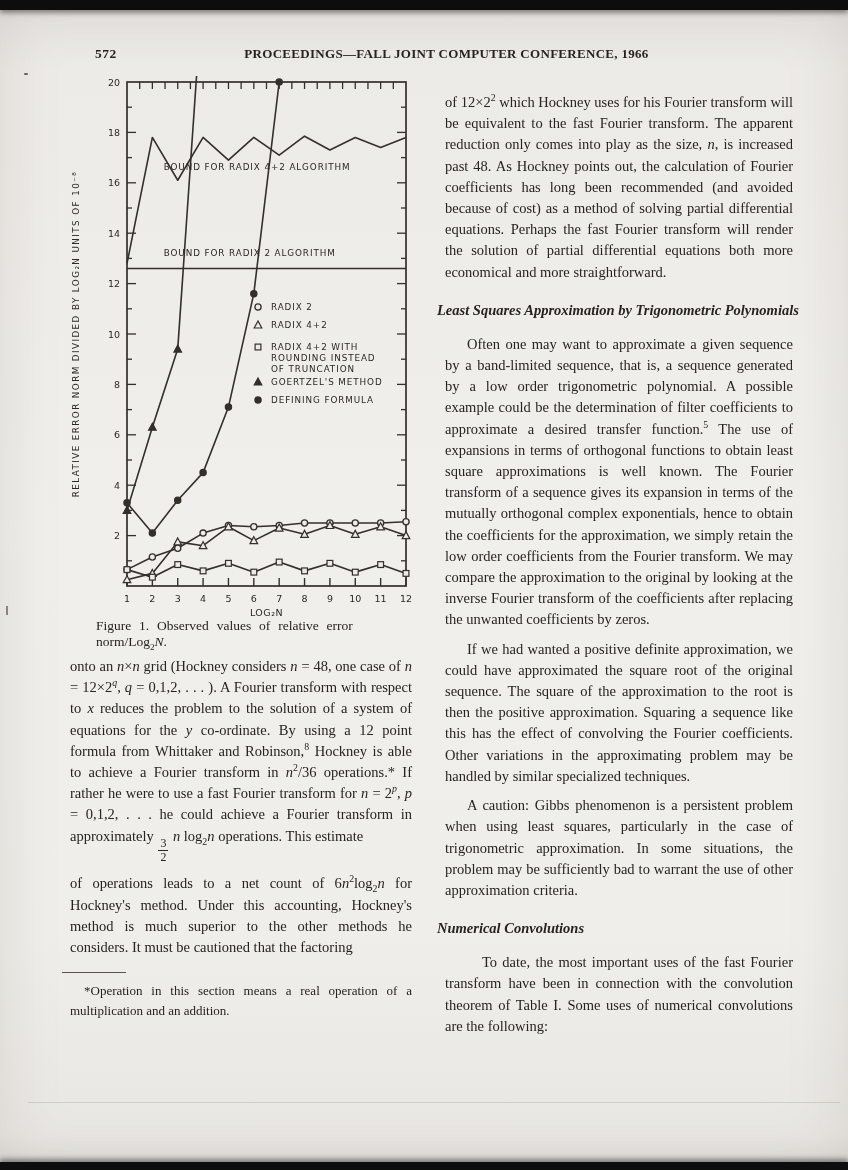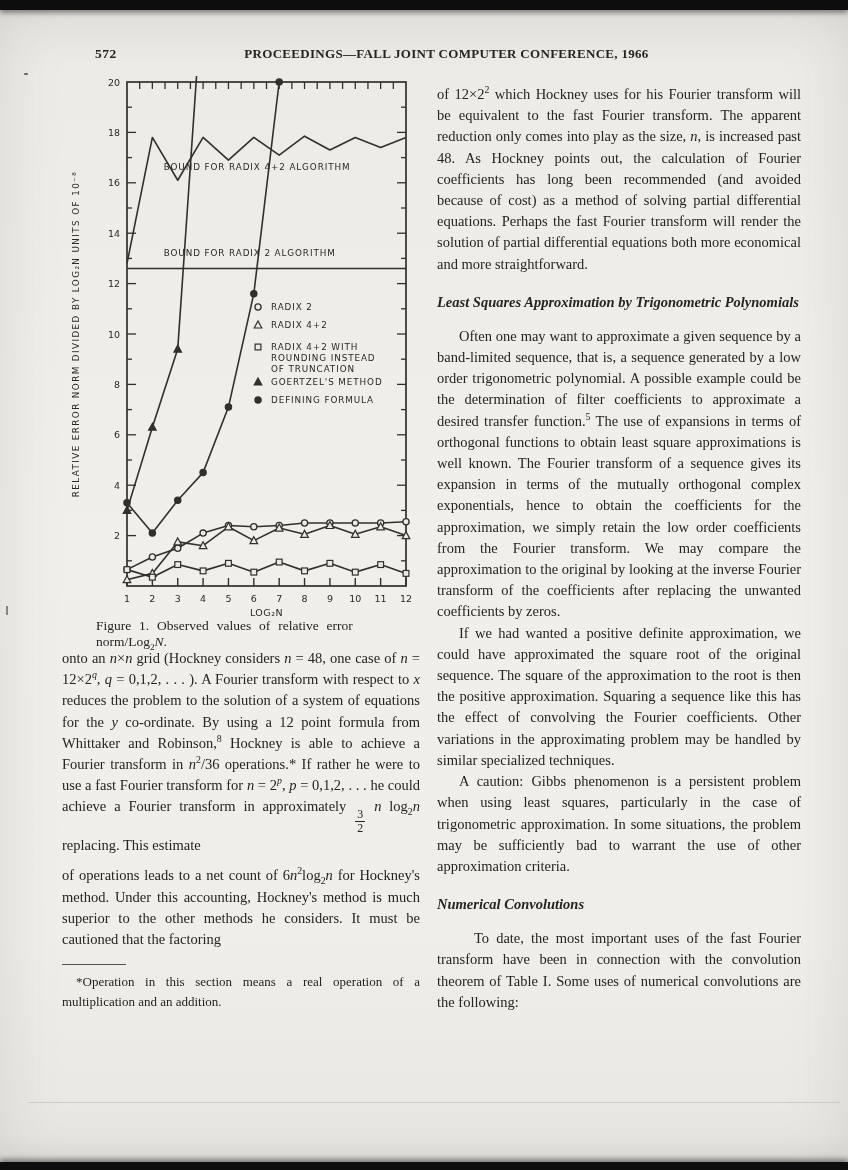--- a/index.html
+++ b/index.html
@@ -15,21 +15,21 @@
   .faint-rule{position:absolute;top:1102px;left:28px;width:812px;height:1px;background:#c7c5c1;opacity:.8;}
   .speck1{position:absolute;left:24px;top:73px;width:4px;height:2px;background:#6a665f;border-radius:1px;}
   .speck2{position:absolute;left:6px;top:606px;width:2px;height:9px;background:#8a867f;}
   .pageno{position:absolute;left:95px;top:46px;font-size:13.5px;font-weight:700;letter-spacing:.5px;}
   .runhead{position:absolute;left:9px;right:0;top:46px;text-align:center;font-size:13px;font-weight:700;letter-spacing:.3px;padding-left:36px;}
   .figure-wrap{position:absolute;left:60px;top:72px;width:364px;}
   .figure-caption{position:absolute;left:96px;top:618px;width:334px;font-size:13.5px;word-spacing:4.5px;}
   .col{position:absolute;font-size:14.5px;line-height:21.2px;text-align:justify;}
   .col-left{left:62px;top:648px;width:358px;}
   .col-right{left:437px;top:84px;width:364px;}
-  .col p{margin:0;}
+  .col p{margin:8px;}
   .col p.indent{text-indent:22px;}
   .col p.indent-lg{text-indent:37px;}
   .col p.gap{margin-top:9px;}
   .col h4{margin:17px 0 13px 0;font-size:14.5px;font-weight:700;font-style:italic;line-height:21px;text-align:left;}
   .i{font-style:italic;}
   .sup{vertical-align:super;font-size:.68em;line-height:0;}
   .sup.i{font-style:italic;}
   .sub{vertical-align:sub;font-size:.68em;line-height:0;}
   .sc{font-variant:small-caps;letter-spacing:.4px;}
   .frac{display:inline-flex;flex-direction:column;text-align:center;vertical-align:-.55em;font-size:.82em;line-height:1.1;margin:0 1px;}
@@ -224,21 +224,21 @@
         <circle cx="198" cy="328" r="3.1" fill="#332f2a" stroke="#332f2a" stroke-width="1.3"></circle>
         <text x="211" y="331" font-size="8.8" letter-spacing="0.9">DEFINING FORMULA</text>
       </svg>
   </div>
   <div class="figure-caption"><span>Figure 1. Observed values of relative error norm/Log</span><span class="sub">2</span><span class="i">N</span><span>.</span></div>
 
   <div class="col col-left">
       <p><span>onto an </span><span class="i">n</span><span>×</span><span class="i">n</span><span> grid (Hockney considers </span><span class="i">n</span><span> = 48, one case of </span><span class="i">n</span><span> = 12×2</span><span class="sup i">q</span><span>, </span><span class="i">q</span><span> = 0,1,2, . . . ). A Fourier transform with respect to </span><span class="i">x</span><span> reduces the problem to the solution of a system of equations for the </span><span class="i">y</span><span> co-ordinate. By using a 12 point formula from Whittaker and Robinson,</span><span class="sup">8</span><span> Hockney is able to achieve a Fourier transform in </span><span class="i">n</span><span class="sup">2</span><span>/36 operations.* If rather he were to use a fast Fourier transform for </span><span class="i">n</span><span> = 2</span><span class="sup i">p</span><span>, </span><span class="i">p</span><span> = 0,1,2, . . .  he could achieve a Fourier transform in approximately </span><span class="frac">
           <span>3</span>
           <span>2</span>
-        </span><span> </span><span class="i">n</span><span> log</span><span class="sub">2</span><span class="i">n</span><span> replacing. This estimate</span></p>
+        </span><span> </span><span class="i">n</span><span> log</span><span class="sub">2</span><span class="i">n</span><span> operations. This estimate</span></p>
       <p class="gap"><span>of operations leads to a net count of 6</span><span class="i">n</span><span class="sup">2</span><span>log</span><span class="sub">2</span><span class="i">n</span><span> for Hockney's method. Under this accounting, Hockney's method is much superior to the other methods he considers. It must be cautioned that the factoring</span></p>
       <div class="footnote-rule"></div>
       <p class="footnote"><span>*Operation in this section means a real operation of a multiplication and an addition.</span></p>
     </div>
   <div class="col col-right">
       <p><span>of 12×2</span><span class="sup">2</span><span> which Hockney uses for his Fourier transform will be equivalent to the fast Fourier transform. The apparent reduction only comes into play as the size, </span><span class="i">n</span><span>, is increased past 48. As Hockney points out, the calculation of Fourier coefficients has long been recommended (and avoided because of cost) as a method of solving partial differential equations. Perhaps the fast Fourier transform will render the solution of partial differential equations both more economical and more straightforward.</span></p>
       <h4><span>Least Squares Approximation by Trigonometric Polynomials</span></h4>
       <p class="indent"><span>Often one may want to approximate a given sequence by a band-limited sequence, that is, a sequence generated by a low order trigonometric polynomial. A possible example could be the determination of filter coefficients to approximate a desired transfer function.</span><span class="sup">5</span><span> The use of expansions in terms of orthogonal functions to obtain least square approximations is well known. The Fourier transform of a sequence gives its expansion in terms of the mutually orthogonal complex exponentials, hence to obtain the coefficients for the approximation, we simply retain the low order coefficients from the Fourier transform. We may compare the approximation to the original by looking at the inverse Fourier transform of the coefficients after replacing the unwanted coefficients by zeros.</span></p>
       <p class="indent"><span>If we had wanted a positive definite approximation, we could have approximated the square root of the original sequence. The square of the approximation to the root is then the positive approximation. Squaring a sequence like this has the effect of convolving the Fourier coefficients. Other variations in the approximating problem may be handled by similar specialized techniques.</span></p>
       <p class="indent"><span>A caution: Gibbs phenomenon is a persistent problem when using least squares, particularly in the case of trigonometric approximation. In some situations, the problem may be sufficiently bad to warrant the use of other approximation criteria.</span></p>

